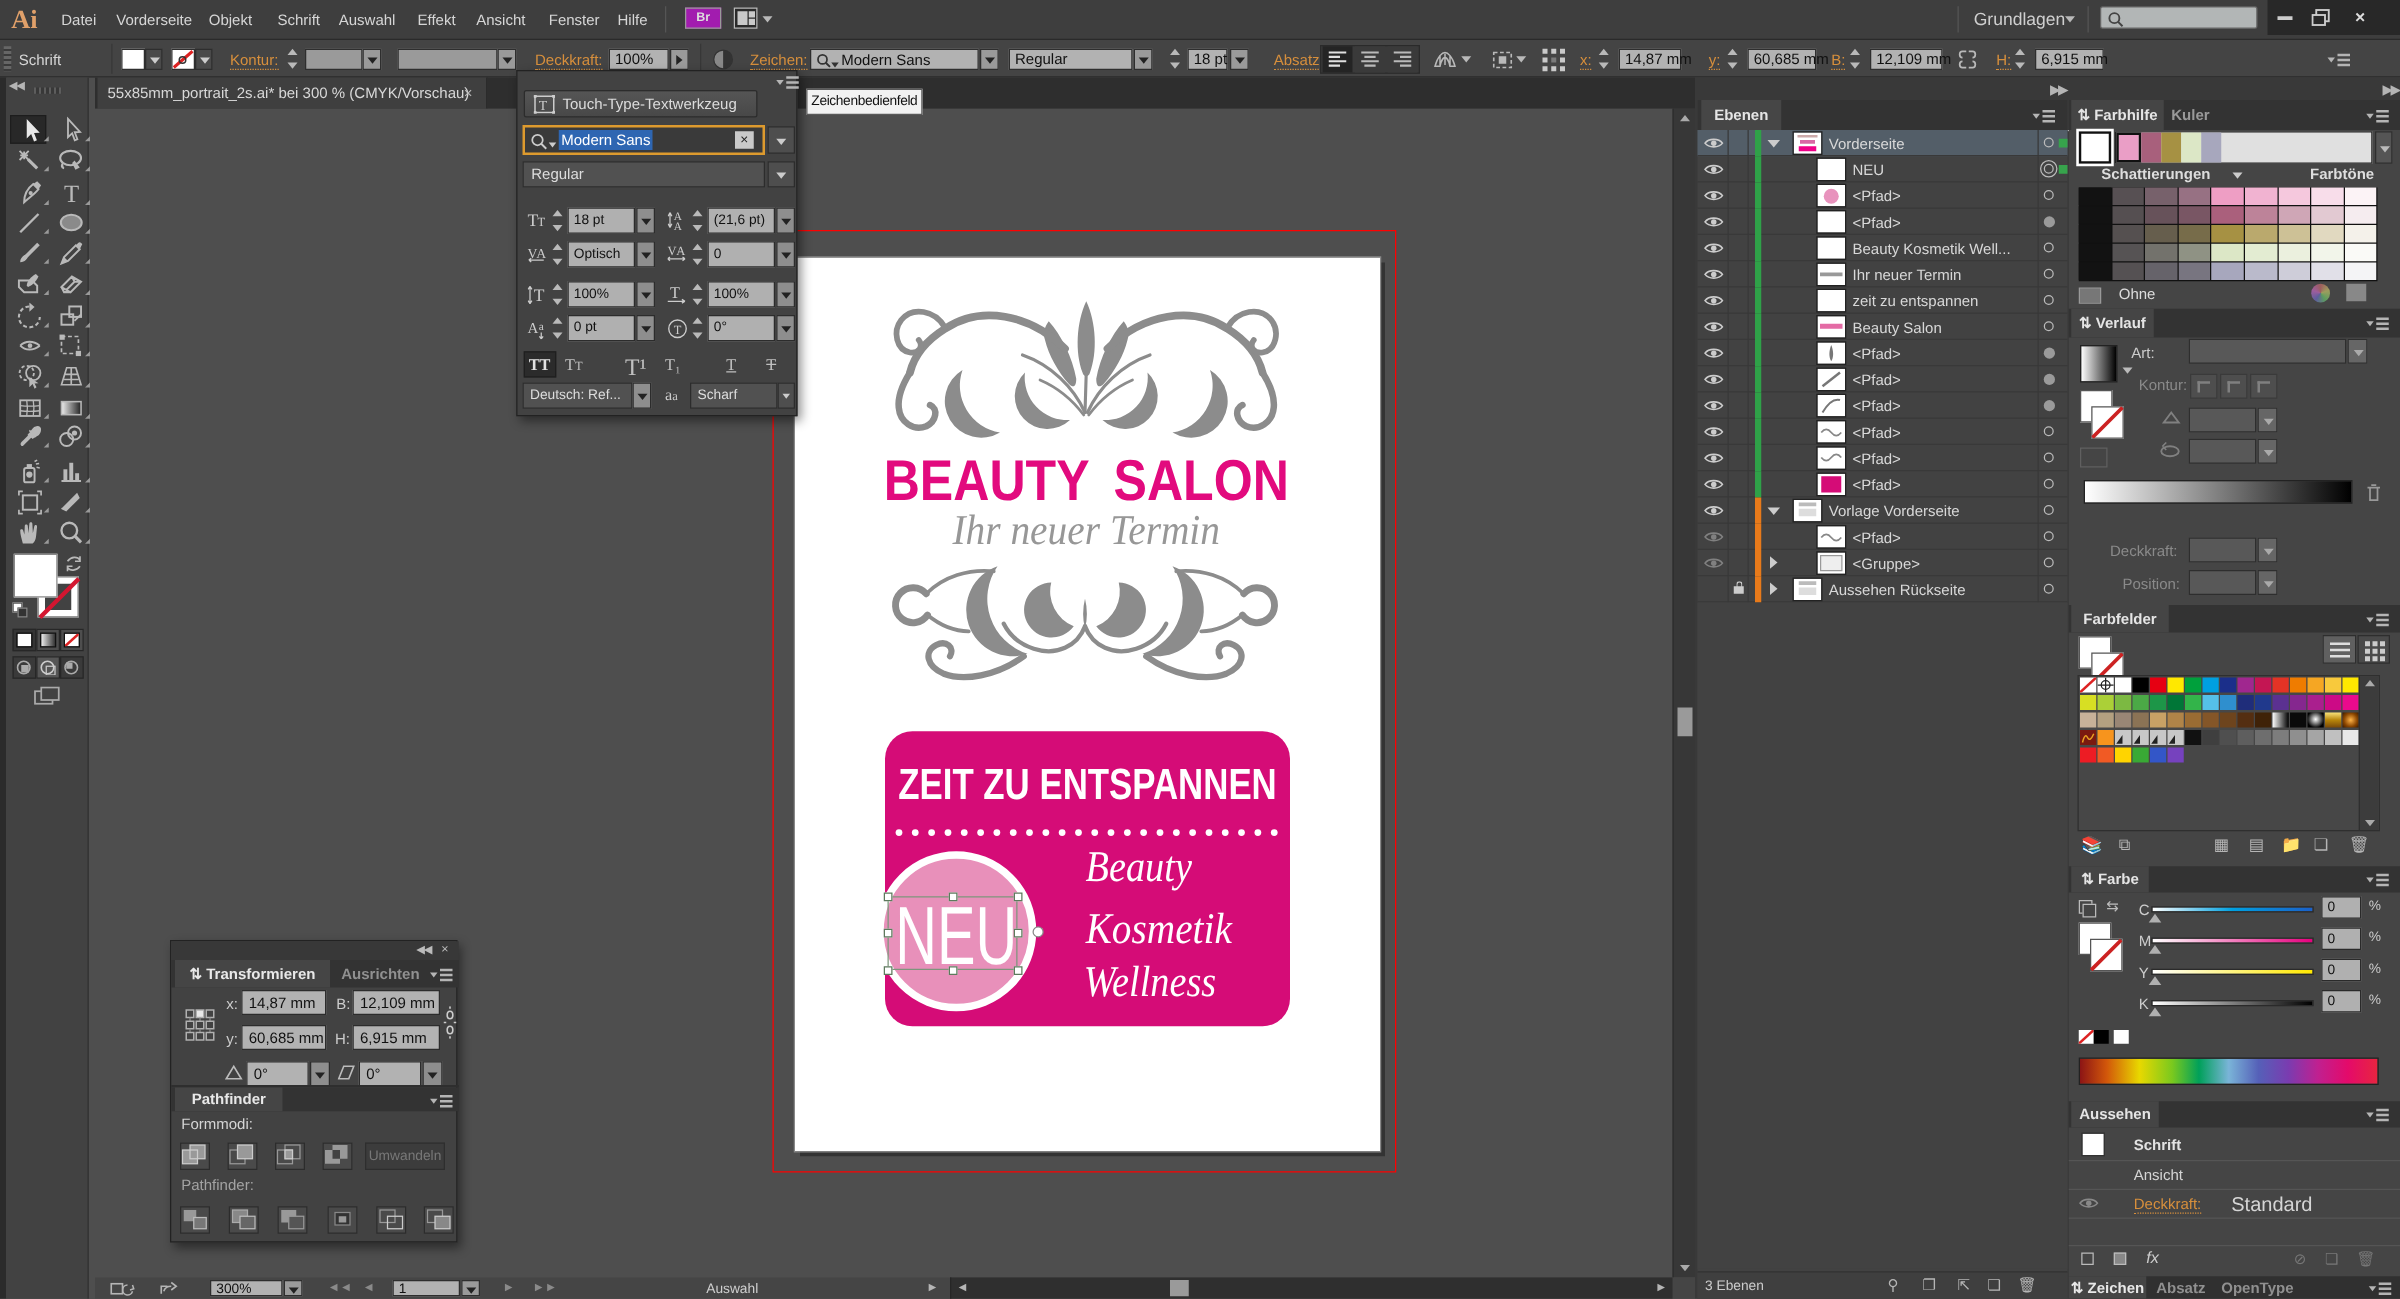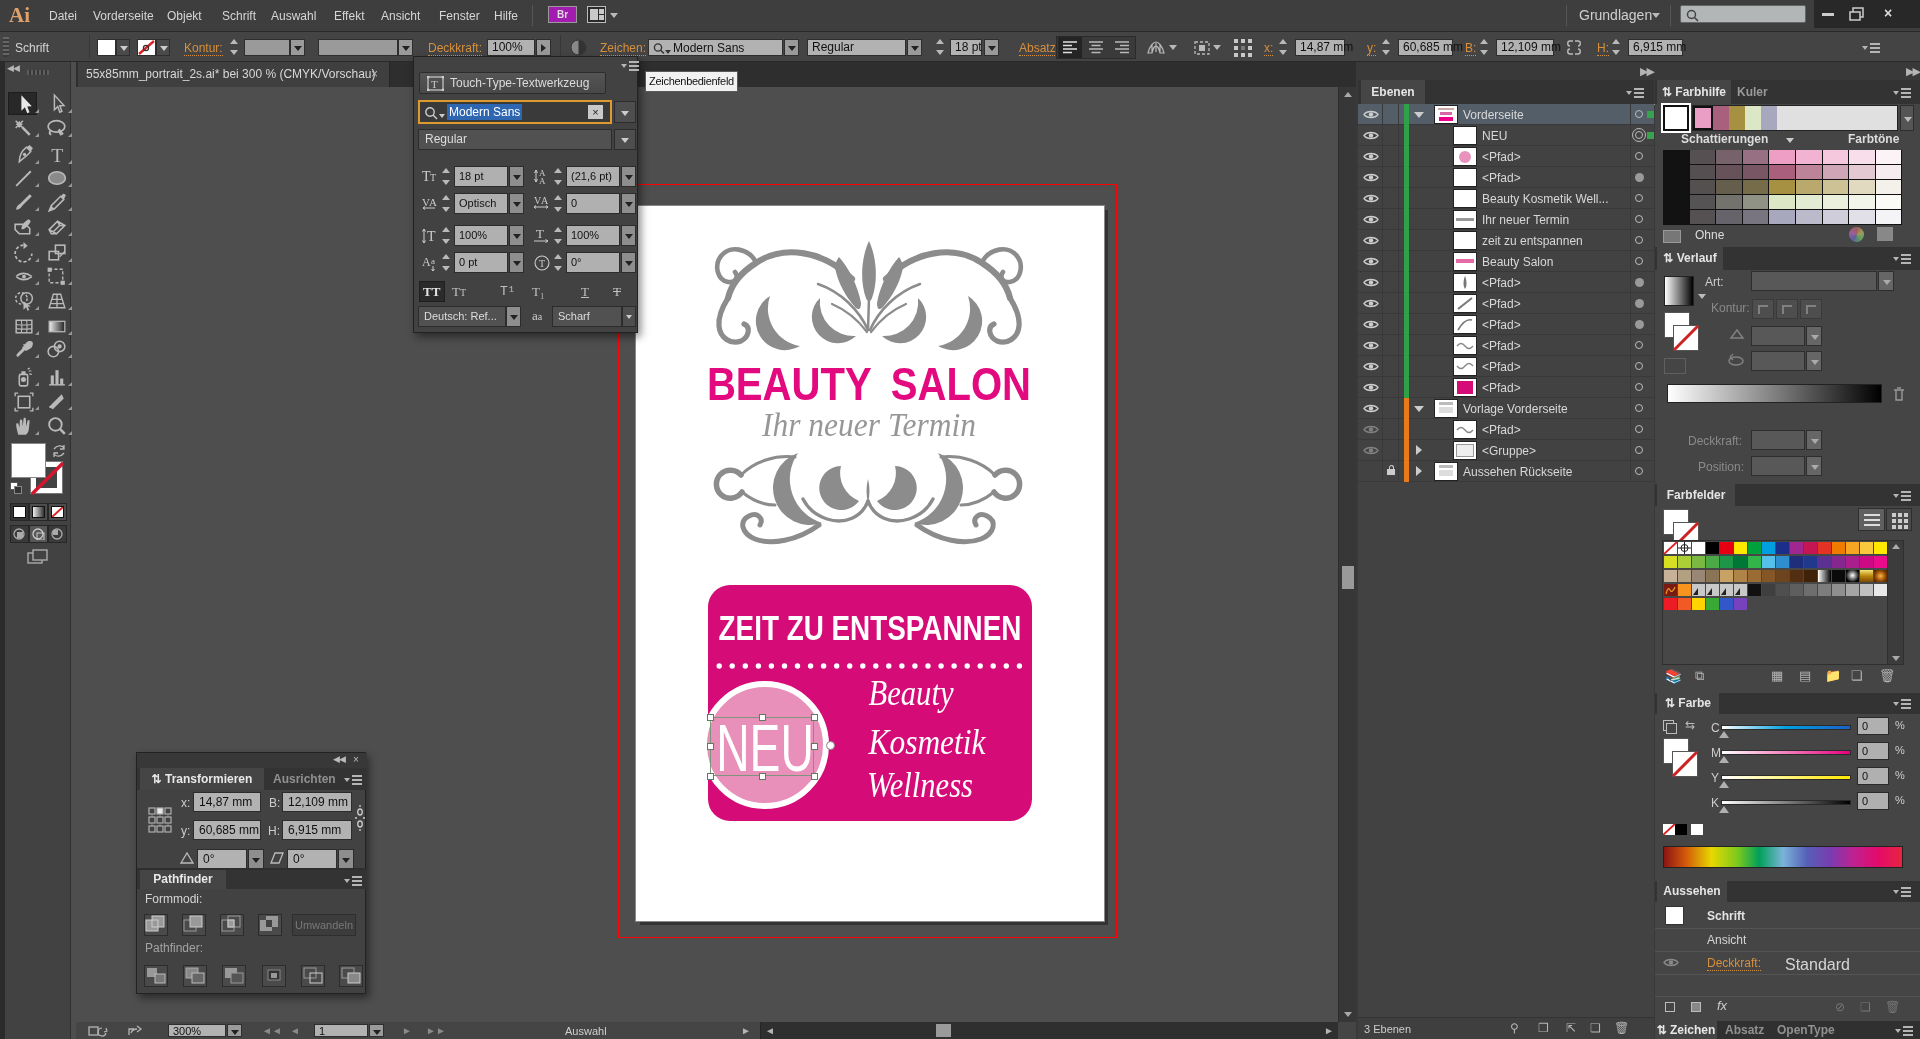--- a/index.html
+++ b/index.html
@@ -1308,21 +1308,21 @@
         <i class="abs" style="left:2px;top:2px;border-left:4px solid transparent;border-right:4px solid transparent;border-bottom:5px solid #b9b9b9"></i>
         <i class="abs" style="left:2px;bottom:2px;border-left:4px solid transparent;border-right:4px solid transparent;border-top:5px solid #b9b9b9"></i>
       </div>
 <div class="abs" style="left:152px;top:195px;width:54px;height:21px;background:#b0b0b0;border:1px solid #2c2c2c;color:#111;font-size:11px;line-height:19px;padding-left:4px">0°</div>
 <div class="abs" style="left:207px;top:195px;width:15px;height:21px;background:#8e8e8e;border:1px solid #2c2c2c">
         <i class="abs" style="left:3px;top:8px;border-left:4px solid transparent;border-right:4px solid transparent;border-top:5px solid #222"></i>
       </div>
 <div class="abs" style="left:5px;top:224px;width:26px;height:21px;background:#2b2b2b;border:1px solid #1f1f1f"></div>
 <span class="abs" style="left:9px;top:227px;color:#e2e2e2;font-size:13px;font-family:'Liberation Serif',serif;font-weight:bold">TT</span>
 <span class="abs" style="left:38px;top:227px;color:#c0c0c0;font-size:13px;font-family:'Liberation Serif',serif">T<span style="font-size:10px">T</span></span>
-<span class="abs" style="left:86px;top:227px;color:#c0c0c0;font-size:13px;font-family:Liberation Mono, monospace">T¹</span>
+<span class="abs" style="left:86px;top:227px;color:#c0c0c0;font-size:19px;font-family:Liberation Serif, serif">T¹</span>
 <span class="abs" style="left:118px;top:227px;color:#c0c0c0;font-size:13px;font-family:'Liberation Serif',serif">T₁</span>
 <span class="abs" style="left:167px;top:227px;color:#c0c0c0;font-size:13px;font-family:'Liberation Serif',serif;text-decoration:underline">T</span>
 <span class="abs" style="left:199px;top:227px;color:#c0c0c0;font-size:13px;font-family:'Liberation Serif',serif;text-decoration:line-through">T</span>
 <div class="abs" style="left:4px;top:249px;width:88px;height:21px;background:#515151;border:1px solid #2c2c2c;color:#ddd;font-size:11px;line-height:19px;padding-left:5px">Deutsch: Ref...</div>
 <div class="abs" style="left:92px;top:249px;width:15px;height:21px;background:#8e8e8e;border:1px solid #2c2c2c">
         <i class="abs" style="left:3px;top:8px;border-left:4px solid transparent;border-right:4px solid transparent;border-top:5px solid #222"></i>
       </div>
 <span class="abs" style="left:118px;top:251px;color:#ccc;font-size:13px;font-family:'Liberation Serif',serif">a<span style="font-size:10px">a</span></span>
 <div class="abs" style="left:138px;top:249px;width:70px;height:21px;background:#515151;border:1px solid #2c2c2c;color:#ddd;font-size:11px;line-height:19px;padding-left:5px">Scharf</div>
 <div class="abs" style="left:208px;top:249px;width:14px;height:21px;background:#4e4e4e;border:1px solid #2c2c2c">

